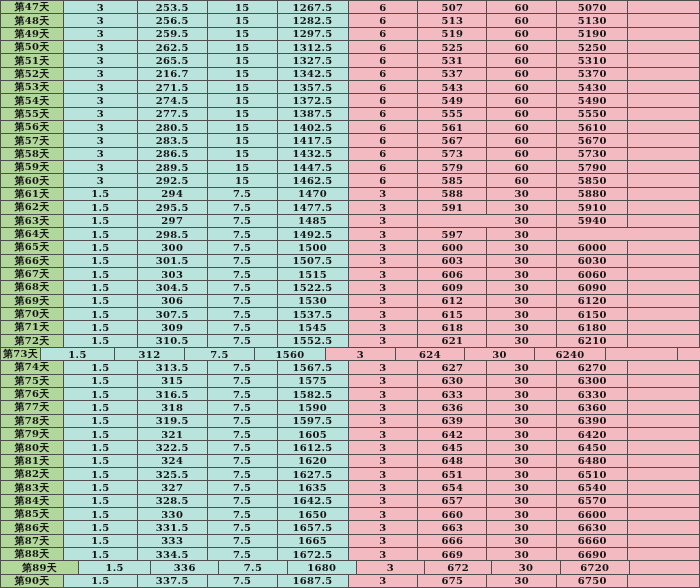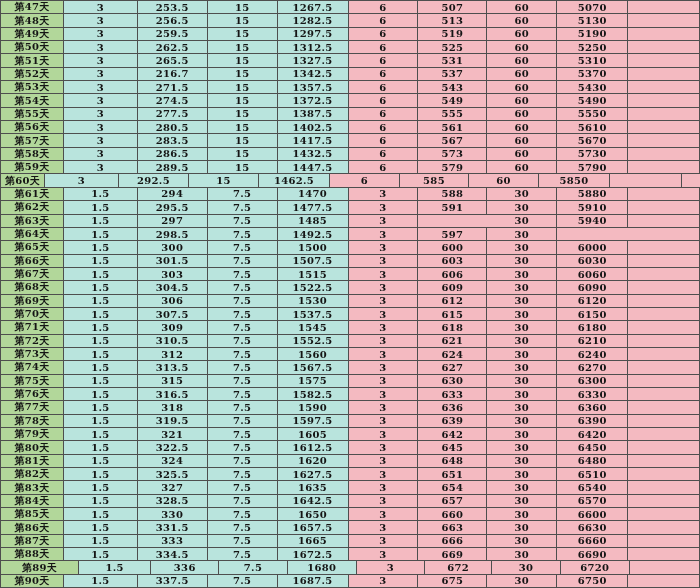--- a/index.html
+++ b/index.html
@@ -219,21 +219,21 @@
       <div class="cell c-teal" style="width: 70px;">289.5</div>
       <div class="cell c-teal" style="width: 70px;">15</div>
       <div class="cell c-teal" style="width: 71px;">1447.5</div>
       <div class="cell c-pink" style="width: 70px;">6</div>
       <div class="cell c-pink" style="width: 69px;">579</div>
       <div class="cell c-pink" style="width: 70px;">60</div>
       <div class="cell c-pink" style="width: 71px;">5790</div>
       <div class="cell c-pink" style="width: 72px;"></div>
     </div>
     <div class="row">
-      <div class="cell c-day" style="width: 44px;">第60天</div>
+      <div class="cell c-day" style="width: 63px;">第60天</div>
       <div class="cell c-teal" style="width: 74px;">3</div>
       <div class="cell c-teal" style="width: 70px;">292.5</div>
       <div class="cell c-teal" style="width: 70px;">15</div>
       <div class="cell c-teal" style="width: 71px;">1462.5</div>
       <div class="cell c-pink" style="width: 70px;">6</div>
       <div class="cell c-pink" style="width: 69px;">585</div>
       <div class="cell c-pink" style="width: 70px;">60</div>
       <div class="cell c-pink" style="width: 71px;">5850</div>
       <div class="cell c-pink" style="width: 72px;"></div>
     </div>
@@ -375,21 +375,21 @@
       <div class="cell c-teal" style="width: 70px;">310.5</div>
       <div class="cell c-teal" style="width: 70px;">7.5</div>
       <div class="cell c-teal" style="width: 71px;">1552.5</div>
       <div class="cell c-pink" style="width: 70px;">3</div>
       <div class="cell c-pink" style="width: 69px;">621</div>
       <div class="cell c-pink" style="width: 70px;">30</div>
       <div class="cell c-pink" style="width: 71px;">6210</div>
       <div class="cell c-pink" style="width: 72px;"></div>
     </div>
     <div class="row">
-      <div class="cell c-day" style="width: 63px;">第73天</div>
+      <div class="cell c-day" style="width: 40px;">第73天</div>
       <div class="cell c-teal" style="width: 74px;">1.5</div>
       <div class="cell c-teal" style="width: 70px;">312</div>
       <div class="cell c-teal" style="width: 70px;">7.5</div>
       <div class="cell c-teal" style="width: 71px;">1560</div>
       <div class="cell c-pink" style="width: 70px;">3</div>
       <div class="cell c-pink" style="width: 69px;">624</div>
       <div class="cell c-pink" style="width: 70px;">30</div>
       <div class="cell c-pink" style="width: 71px;">6240</div>
       <div class="cell c-pink" style="width: 72px;"></div>
     </div>

